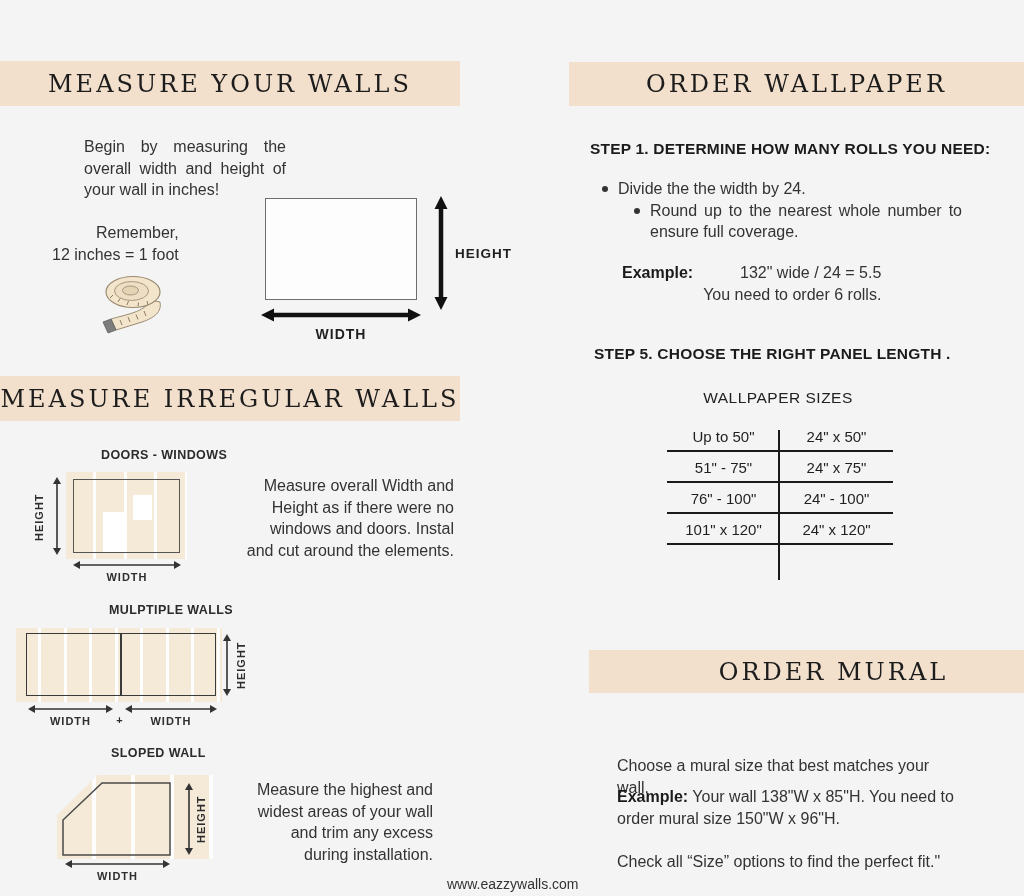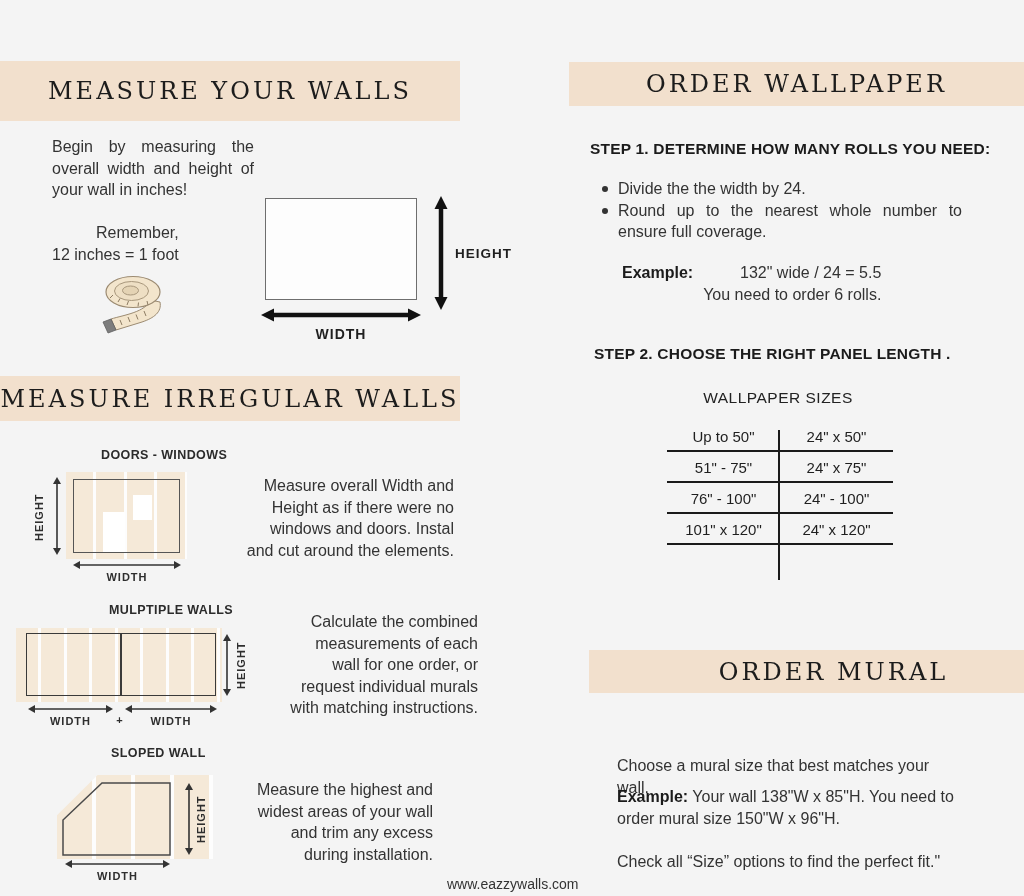--- a/index.html
+++ b/index.html
@@ -9,28 +9,28 @@
   body{background:#ddd;}
   .canvas{
     position:relative;width:1024px;height:896px;background:var(--bg);
     overflow:hidden;font-family:"Liberation Sans",sans-serif;color:var(--ink);
   }
   
   .band{
     position:absolute;background:var(--band);display:flex;align-items:center;justify-content:center;
     font-family:"DejaVu Serif",serif;font-size:24px;letter-spacing:3px;color:#1c1c1c;white-space:nowrap;
   }
-  .band-mw{left:0;top:61px;width:460px;height:60px;}
+  .band-mw{left:0;top:61px;width:460px;height:45px;}
   .band-irr{left:0;top:376px;width:460px;height:45px;}
   .band-ow{left:569px;top:62px;width:455px;height:44px;}
   .band-om{left:589px;top:650px;width:489px;height:43px;}
   
   .p{font-size:16px;line-height:21.5px;color:#333;}
   .pre{white-space:pre-line;text-align:right;}
-  .just{text-align:justify;}
+  .just{text-align:justify;margin-left:32px;}
   .bold-head{position:absolute;font-size:15.5px;font-weight:700;letter-spacing:.2px;color:#1b1b1b;white-space:nowrap;}
   .diag-label{position:absolute;font-size:12.5px;font-weight:700;letter-spacing:.4px;color:#2b2b2b;white-space:nowrap;padding-left:35px;}
   .dim-label{position:absolute;font-size:11px;font-weight:700;letter-spacing:1px;color:#2e2e2e;text-align:center;}
   .dim-label-lg{position:absolute;font-size:13.5px;font-weight:700;letter-spacing:1px;color:#1f1f1f;text-align:center;}
   .vert{writing-mode:vertical-rl;transform:rotate(180deg);}
   svg{position:absolute;display:block;}
   
   .intro{position:absolute;left:52px;top:136px;width:202px;}
   .remember{position:absolute;left:52px;top:222px;}
   .wall-rect{position:absolute;left:265px;top:198px;width:152px;height:102px;background:#fdfdfd;border:1px solid #6e6e6e;}
@@ -151,25 +151,20 @@
       <polygon points="85,5 78,1 78,9" fill="#333"></polygon>
   </svg>
   <svg style="left:125px;top:704px" width="92" height="10" viewBox="0 0 92 10">
     <line x1="5" y1="5" x2="87" y2="5" stroke="#333" stroke-width="1.6"></line>
     <polygon points="0,5 7,1 7,9" fill="#333"></polygon>
       <polygon points="92,5 85,1 85,9" fill="#333"></polygon>
   </svg>
   <span class="dim-label" style="left:28px;top:715px;width:85px">WIDTH</span>
   <span class="dim-label" style="left:113px;top:714px;width:14px">+</span>
   <span class="dim-label" style="left:125px;top:715px;width:92px">WIDTH</span>
-  <p class="p pre mw-text">Calculate the combined
-measurements of each
-wall for one order, or
-request individual murals
-with matching instructions.</p>
 
   <span class="diag-label" style="left:76px;top:746px">SLOPED WALL</span>
   <div class="sw-backdrop"></div>
   <svg style="left:57px;top:775px" width="156" height="84" viewBox="0 0 156 84">
     <polygon points="45,8 113,8 113,80 6,80 6,45" fill="none" stroke="#4a4a4a" stroke-width="1.5"></polygon>
   </svg>
   <svg style="left:184px;top:783px" width="10" height="72" viewBox="0 0 10 72">
     <line x1="5" y1="5" x2="5" y2="67" stroke="#333" stroke-width="1.6"></line>
     <polygon points="5,0 1,7 9,7" fill="#333"></polygon>
       <polygon points="5,72 1,65 9,65" fill="#333"></polygon>
@@ -198,21 +193,21 @@
     <li>Divide the the width by 24.</li>
     <li class="just">Round up to the nearest whole number to ensure full coverage.</li>
   </ul>
 
   <div class="example-row" style="left:622px;top:262px">
     <b>Example:</b>
     <span class="pre">132" wide / 24 = 5.5
 You need to order 6 rolls.</span>
   </div>
 
-  <span class="bold-head" style="left:594px;top:345px">STEP 2. CHOOSE THE RIGHT PANEL LENGTH .</span>
+  <span class="bold-head" style="left:594px;top:345px">STEP 5. CHOOSE THE RIGHT PANEL LENGTH .</span>
 
   <div class="table-title">WALLPAPER SIZES</div>
 
   <div class="sizes-table">
     <div class="tr td">
       <div>Up to 50"</div>
       <div>24" x 50"</div>
     </div>
     <div class="tr td">
       <div>51" - 75"</div>

